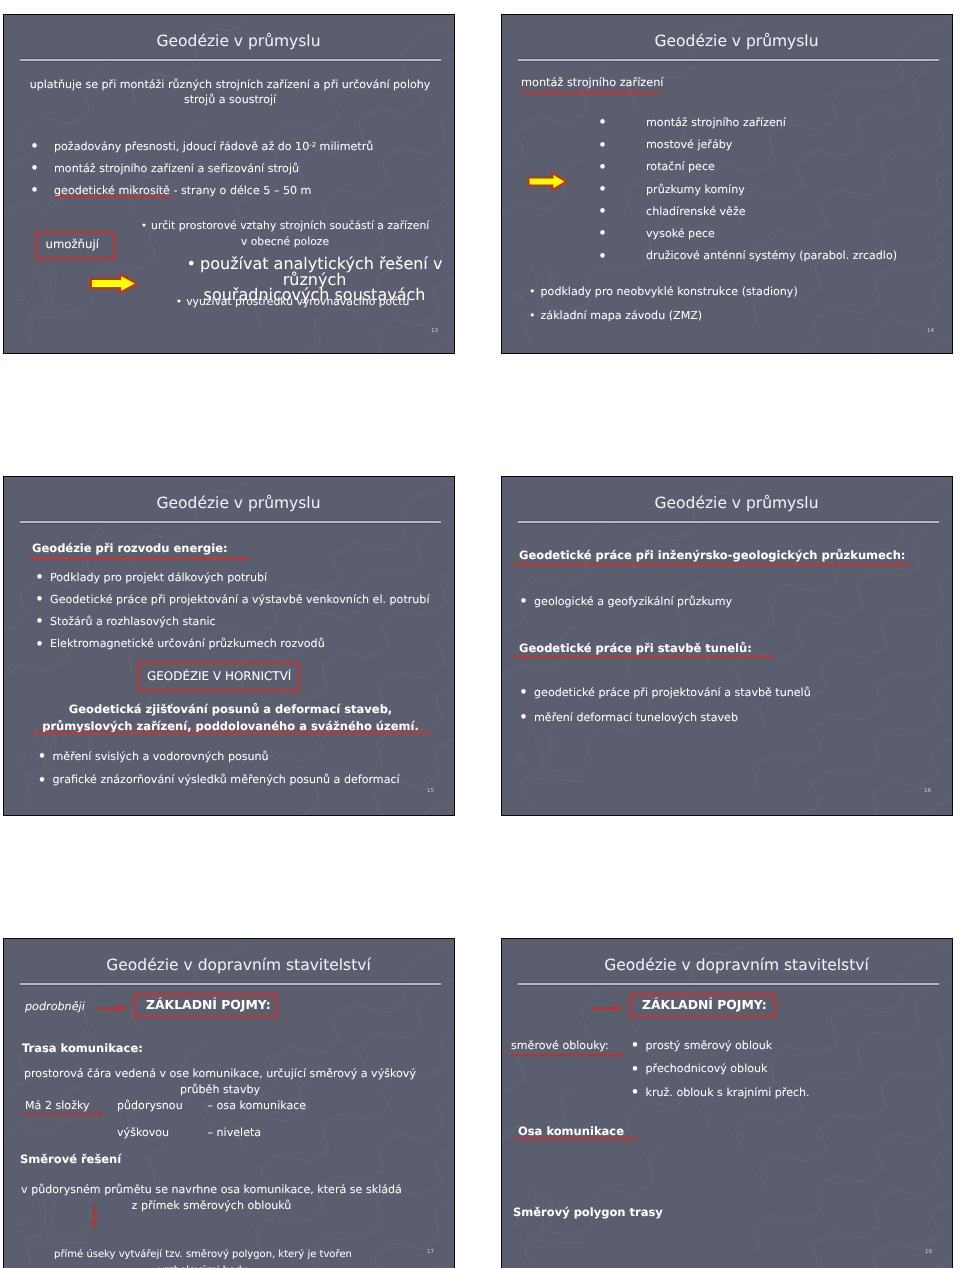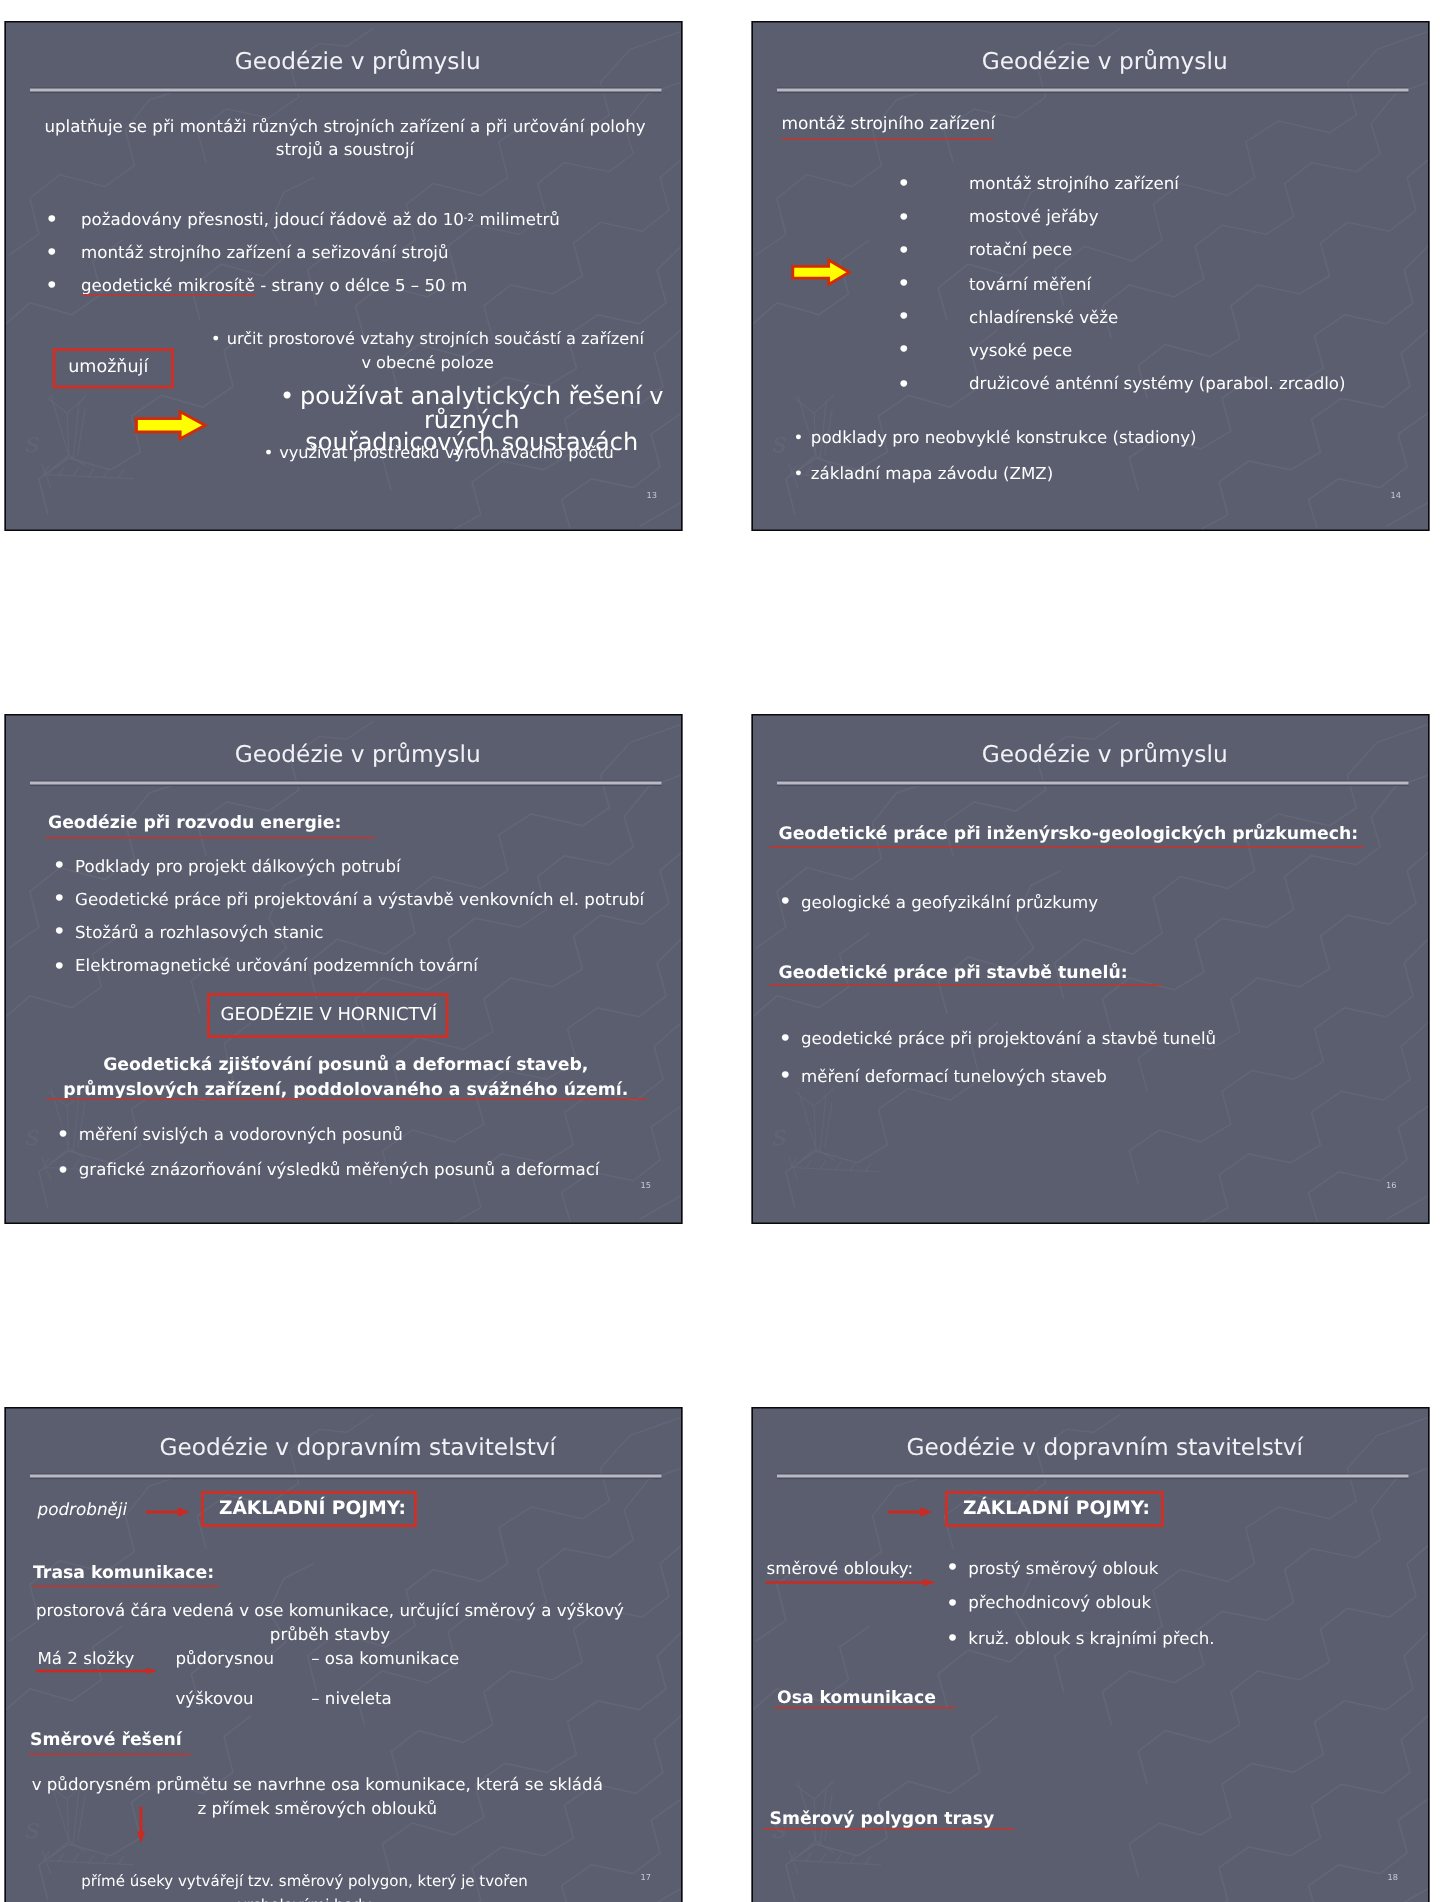--- a/index.html
+++ b/index.html
@@ -96,21 +96,21 @@
           <text x="13" y="288" font-family="DejaVu Serif, serif" font-style="italic" font-size="19">s</text>
         </g>
 </svg>
 <div class="s-title" style="top:17px;">Geodézie v průmyslu</div>
 <div class="s-rule" style="left:16px;top:44px;width:421px;"></div>
 <div class="t" style="left:19px;top:61px;font-size:11.3px;">montáž strojního zařízení</div>
 <div class="redline" style="left:18.5px;top:77px;width:141px;"></div>
 <div class="t" style="left:96px;top:101px;font-size:11.1px;"><span class="bigdot">•</span><span style="margin-left:39px">montáž strojního zařízení</span></div>
 <div class="t" style="left:96px;top:123.2px;font-size:11.1px;"><span class="bigdot">•</span><span style="margin-left:39px">mostové jeřáby</span></div>
 <div class="t" style="left:96px;top:145.4px;font-size:11.1px;"><span class="bigdot">•</span><span style="margin-left:39px">rotační pece</span></div>
-<div class="t" style="left:96px;top:167.6px;font-size:11.1px;"><span class="bigdot">•</span><span style="margin-left:39px">tovární měření</span></div>
+<div class="t" style="left:96px;top:167.6px;font-size:11.1px;"><span class="bigdot">•</span><span style="margin-left:39px">průzkumy komíny</span></div>
 <div class="t" style="left:96px;top:189.8px;font-size:11.1px;"><span class="bigdot">•</span><span style="margin-left:39px">chladírenské věže</span></div>
 <div class="t" style="left:96px;top:212px;font-size:11.1px;"><span class="bigdot">•</span><span style="margin-left:39px">vysoké pece</span></div>
 <div class="t" style="left:96px;top:234.2px;font-size:11.1px;"><span class="bigdot">•</span><span style="margin-left:39px">družicové anténní systémy (parabol. zrcadlo)</span></div>
 <div class="t" style="left:27px;top:270px;font-size:11.1px;"><span>•</span><span style="margin-left:5px">podklady pro neobvyklé konstrukce (stadiony)</span></div>
 <div class="t" style="left:27px;top:293.5px;font-size:11.1px;"><span>•</span><span style="margin-left:5px">základní mapa závodu (ZMZ)</span></div>
 <svg class="arrow" style="left:25px;top:157px;width:41px;height:19px" viewBox="0 0 54 26" preserveAspectRatio="none">
         <path d="M 2 7.6 L 33.5 7.6 L 33.5 1.8 L 51.6 13 L 33.5 24.2 L 33.5 18.4 L 2 18.4 Z" fill="#ffff00" stroke="#d42b06" stroke-width="2.5" stroke-linejoin="miter"></path>
       </svg>
 <div class="num" style="left:425px;top:313px;">14</div>
 </div>
@@ -140,21 +140,21 @@
           <text x="13" y="288" font-family="DejaVu Serif, serif" font-style="italic" font-size="19">s</text>
         </g>
 </svg>
 <div class="s-title" style="top:17px;">Geodézie v průmyslu</div>
 <div class="s-rule" style="left:16px;top:44px;width:421px;"></div>
 <div class="t bd" style="left:28px;top:64px;font-size:11.5px;">Geodézie při rozvodu energie:</div>
 <div class="redline" style="left:25.5px;top:81px;width:220px;"></div>
 <div class="t" style="left:31px;top:93.5px;font-size:11.1px;"><span class="bigdot">•</span><span style="margin-left:6px">Podklady pro projekt dálkových potrubí</span></div>
 <div class="t" style="left:31px;top:115.8px;font-size:11.1px;"><span class="bigdot">•</span><span style="margin-left:6px">Geodetické práce při projektování a výstavbě venkovních el. potrubí</span></div>
 <div class="t" style="left:31px;top:138.1px;font-size:11.1px;"><span class="bigdot">•</span><span style="margin-left:6px">Stožárů a rozhlasových stanic</span></div>
-<div class="t" style="left:31px;top:160.4px;font-size:11.1px;"><span class="bigdot">•</span><span style="margin-left:6px">Elektromagnetické určování podzemních tovární</span></div>
+<div class="t" style="left:31px;top:160.4px;font-size:11.1px;"><span class="bigdot">•</span><span style="margin-left:6px">Elektromagnetické určování průzkumech rozvodů</span></div>
 <div class="redbox" style="left:133.5px;top:184.5px;width:161px;height:30px;"></div>
 <div class="t" style="left:143px;top:192px;font-size:11.95px;">GEODÉZIE V HORNICTVÍ</div>
 <div class="tw ctr bd" style="left:26px;top:224px;width:401px;font-size:11.5px;line-height:17px;">Geodetická zjišťování posunů a deformací staveb,<br>průmyslových zařízení, poddolovaného a svážného území.</div>
 <div class="redline" style="left:26.5px;top:255px;width:400px;"></div>
 <div class="t" style="left:33.5px;top:272.5px;font-size:11.1px;"><span class="bigdot">•</span><span style="margin-left:6px">měření svislých a vodorovných posunů</span></div>
 <div class="t" style="left:33.5px;top:296.3px;font-size:11.1px;"><span class="bigdot">•</span><span style="margin-left:6px">grafické znázorňování výsledků měřených posunů a deformací</span></div>
 <div class="num" style="left:423px;top:311px;">15</div>
 </div>
 <div class="slide" style="left:501px;top:464px;width:452px;height:340px">
 <svg class="bgpat" viewBox="0 0 452 340" preserveAspectRatio="none">

